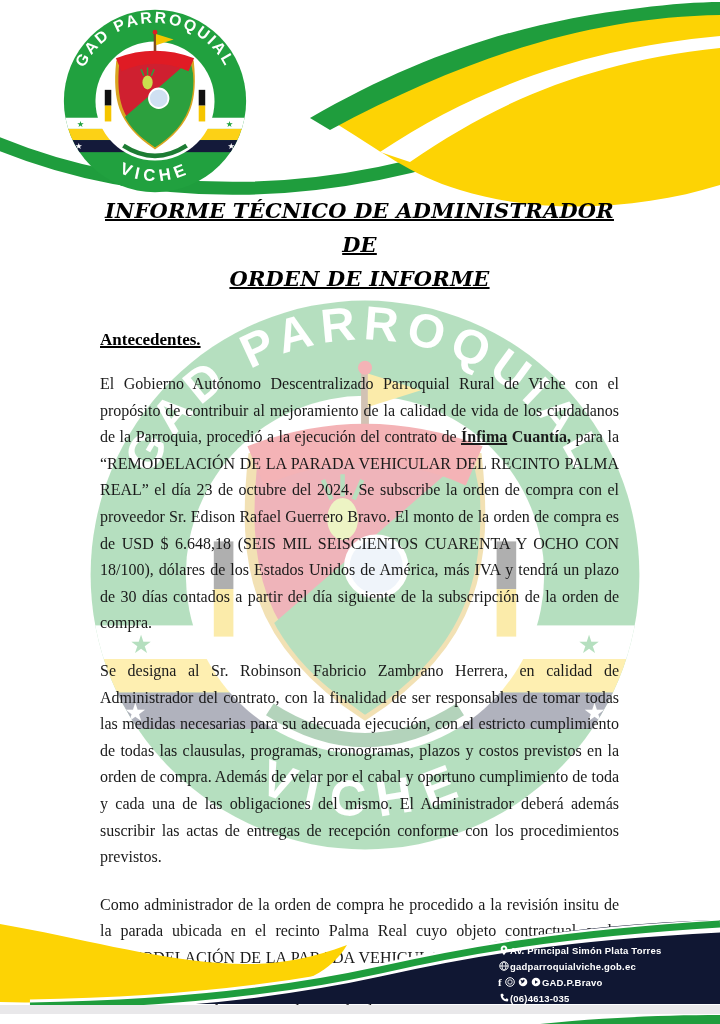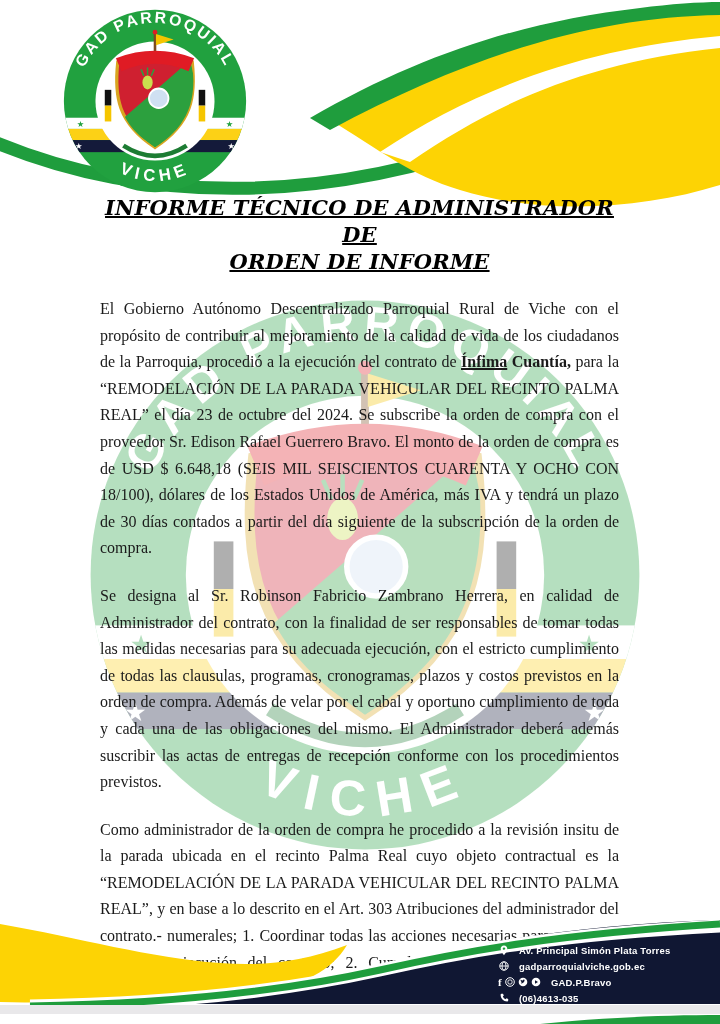--- a/index.html
+++ b/index.html
@@ -9,35 +9,35 @@
   .abs{position:absolute;}
 
   
   .header-art{top:0;left:0;}
   .logo-wrap{top:8px;left:62px;width:186px;height:186px;}
   .watermark{top:295px;left:85px;width:560px;height:560px;opacity:.33;filter:blur(.4px);pointer-events:none;}
 
   
   .content{position:absolute;left:100px;top:194px;width:519px;}
   h1.doc-title{margin:0;font-family:"DejaVu Serif",serif;font-style:italic;font-weight:bold;
-      font-size:21px;line-height:27px;text-align:center;color:#000;
+      font-size:21px;line-height:34px;text-align:center;color:#000;
       text-decoration:underline;text-decoration-thickness:2px;letter-spacing:.2px;}
   h2.section{margin:34px 0 0 0;font-size:17px;font-weight:bold;text-decoration:underline;
       text-decoration-thickness:2px;color:#000;}
   p.body-par{margin:21px 0 0 0;font-size:16px;line-height:26.6px;text-align:justify;
       text-justify:inter-word;color:#1a1a1a;}
   .b{font-weight:bold;}
   .u{text-decoration:underline;text-decoration-thickness:1.5px;}
 
   
   .footer-art{top:918px;left:0;}
   .footer-info{position:absolute;top:942px;left:498px;width:210px;
       font-family:"Liberation Sans",sans-serif;font-size:9.5px;font-weight:bold;
       color:#fff;letter-spacing:.2px;}
-  .f-row{display:flex;align-items:center;height:16px;gap:10px;white-space:nowrap;}
+  .f-row{display:flex;align-items:center;height:16px;gap:1px;white-space:nowrap;}
   .f-ico{display:inline-flex;width:11px;height:11px;align-items:center;justify-content:center;flex:0 0 auto;}
   .social-set{display:inline-flex;align-items:center;gap:3px;flex:0 0 auto;}
   .fb-letter{font-family:"Liberation Serif",serif;font-size:11px;font-weight:bold;line-height:11px;}
 
   .gray-strip{top:1005px;left:0;width:720px;height:9px;background:#e9e8ea;}
   .next-page{top:1014px;left:0;width:720px;height:10px;background:#fff;}
 </style>
 </head>
 <body>
 
@@ -106,20 +106,21 @@
   <svg class="abs watermark" viewBox="0 0 200 200">
     <use href="#seal"></use>
   </svg>
 
   <div class="content">
     <h1 class="doc-title">
       <span>INFORME TÉCNICO DE ADMINISTRADOR DE</span><br>
       <span>ORDEN DE INFORME</span>
     </h1>
 
+    <h2 class="section">Antecedentes.</h2>
 
     <p class="body-par"><span>El Gobierno Autónomo Descentralizado Parroquial Rural de Viche con el propósito de contribuir al mejoramiento de la calidad de vida de los ciudadanos de la Parroquia, procedió a la ejecución del contrato de </span><span class="b u">Ínfima</span><span class="b"> Cuantía,</span><span> para la “REMODELACIÓN DE LA PARADA VEHICULAR DEL RECINTO PALMA REAL” el día 23 de octubre del 2024. Se subscribe la orden de compra con el proveedor Sr. Edison Rafael Guerrero Bravo. El monto de la orden de compra es de USD $ 6.648,18 (SEIS MIL SEISCIENTOS CUARENTA Y OCHO CON 18/100), dólares de los Estados Unidos de América, más IVA y tendrá un plazo de 30 días contados a partir del día siguiente de la subscripción de la orden de compra.</span></p>
 
     <p class="body-par"><span>Se designa al Sr. Robinson Fabricio Zambrano Herrera, en calidad de Administrador del contrato, con la finalidad de ser responsables de tomar todas las medidas necesarias para su adecuada ejecución, con el estricto cumplimiento de todas las clausulas, programas, cronogramas, plazos y costos previstos en la orden de compra. Además de velar por el cabal y oportuno cumplimiento de toda y cada una de las obligaciones del mismo. El Administrador deberá además suscribir las actas de entregas de recepción conforme con los procedimientos previstos.</span></p>
 
     <p class="body-par"><span>Como administrador de la orden de compra he procedido a la revisión insitu de la parada ubicada en el recinto Palma Real cuyo objeto contractual es la “REMODELACIÓN DE LA PARADA VEHICULAR DEL RECINTO PALMA REAL”, y en base a lo descrito en el Art. 303 Atribuciones del administrador del contrato.- numerales; 1. Coordinar todas las acciones necesarias para garantizar la debida ejecución del contrato; 2. Cumplir y hacer cumplir todas las obligaciones derivadas del contrato y los documentos que lo componen; 3. Adoptar las acciones para evitar retrasos injustificados en la</span></p>
   </div>
 
   <svg class="abs footer-art" width="720" height="88" viewBox="0 0 720 88">
     <path d="M 0,6 L 0,84 C 80,86 160,83 240,76 C 300,70 330,55 347,27 C 300,45 260,48 220,45 C 150,40 80,20 0,6 Z" fill="#fdd304"></path>

